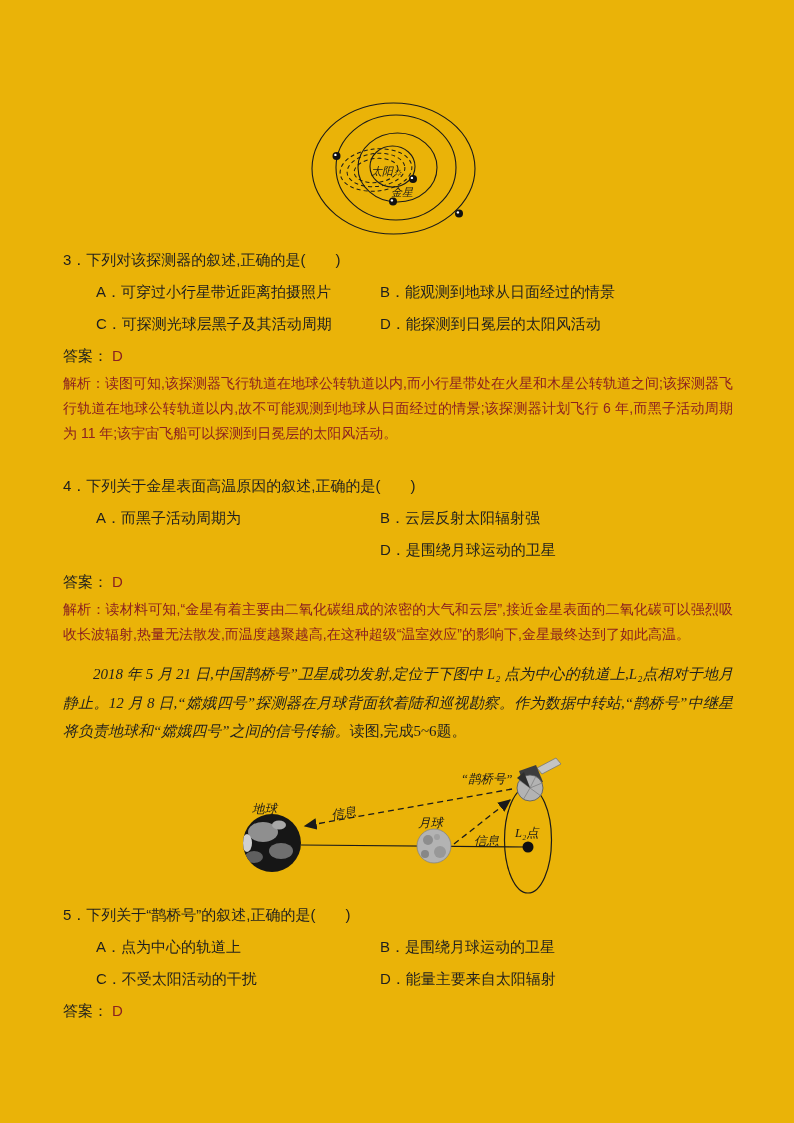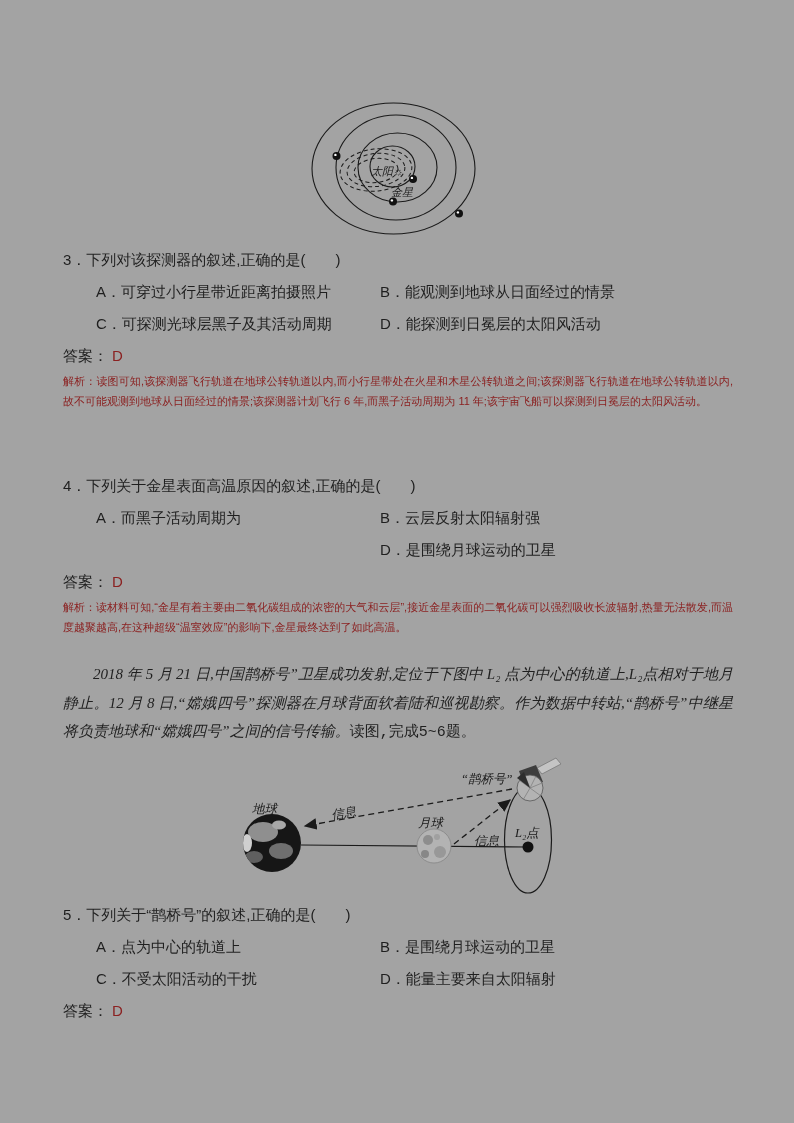--- a/index.html
+++ b/index.html
@@ -1,29 +1,29 @@
 <!DOCTYPE html>
 <html><head>
 <meta charset="utf-8">
 <style>
   html,body{margin:0;padding:0;background:#e8e8e8}
   p{margin:0}
-  .page{position:relative;width:794px;height:1123px;background:#a3a3a3;margin:0 auto;
+  .page{position:relative;width:794px;height:1123px;background:#eab308;margin:0 auto;
         font-family:"Liberation Sans","DejaVu Sans",sans-serif;color:#1f1f1f;overflow:hidden}
   .abs{position:absolute}
   .stem{left:63px;font-size:15px;white-space:nowrap}
   .optrow{left:63px;width:670px;height:20px;font-size:15px}
   .optA{position:absolute;left:33px;top:0;white-space:nowrap}
   .optB{position:absolute;left:317px;top:0;white-space:nowrap}
   .answer{left:63px;font-size:15px;white-space:nowrap}
   .answer .red{color:#8b2121;margin-left:4px}
-  .analysis{left:63px;width:670px;color:#8b2121;font-size:11px;line-height:20px;text-align:justify}
+  .analysis{left:63px;width:670px;color:#8b2121;font-size:14px;line-height:25px;text-align:justify}
   .intro{left:63px;width:670px;font-size:15px;line-height:28.5px;text-align:justify;text-indent:2em;
          font-family:"Liberation Serif","DejaVu Serif",serif;font-style:italic}
-  .intro .tail{font-style:normal;font-family:Liberation Mono, monospace}
+  .intro .tail{font-style:normal;font-family:Liberation Serif, serif}
   svg text{font-family:"Liberation Serif","DejaVu Serif",serif;font-style:italic;fill:#1a1a1a}
 </style>
 </head>
 <body>
 
 <div class="page">
 
   <svg class="abs" style="left:283px;top:82px" width="262" height="168" viewBox="0 0 262 168">
     <g fill="none" stroke="#1a1a1a" stroke-width="1.1">
       <ellipse cx="110.5" cy="86.5" rx="81.5" ry="65.5"></ellipse>

